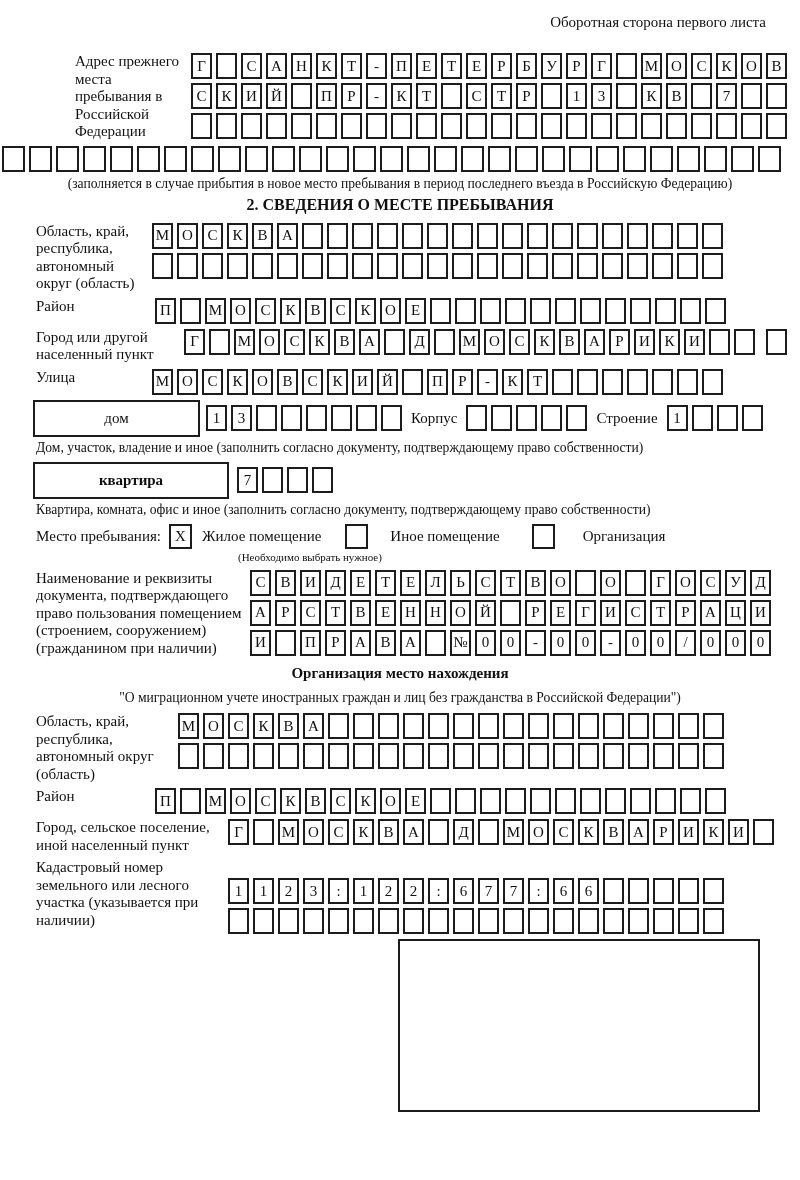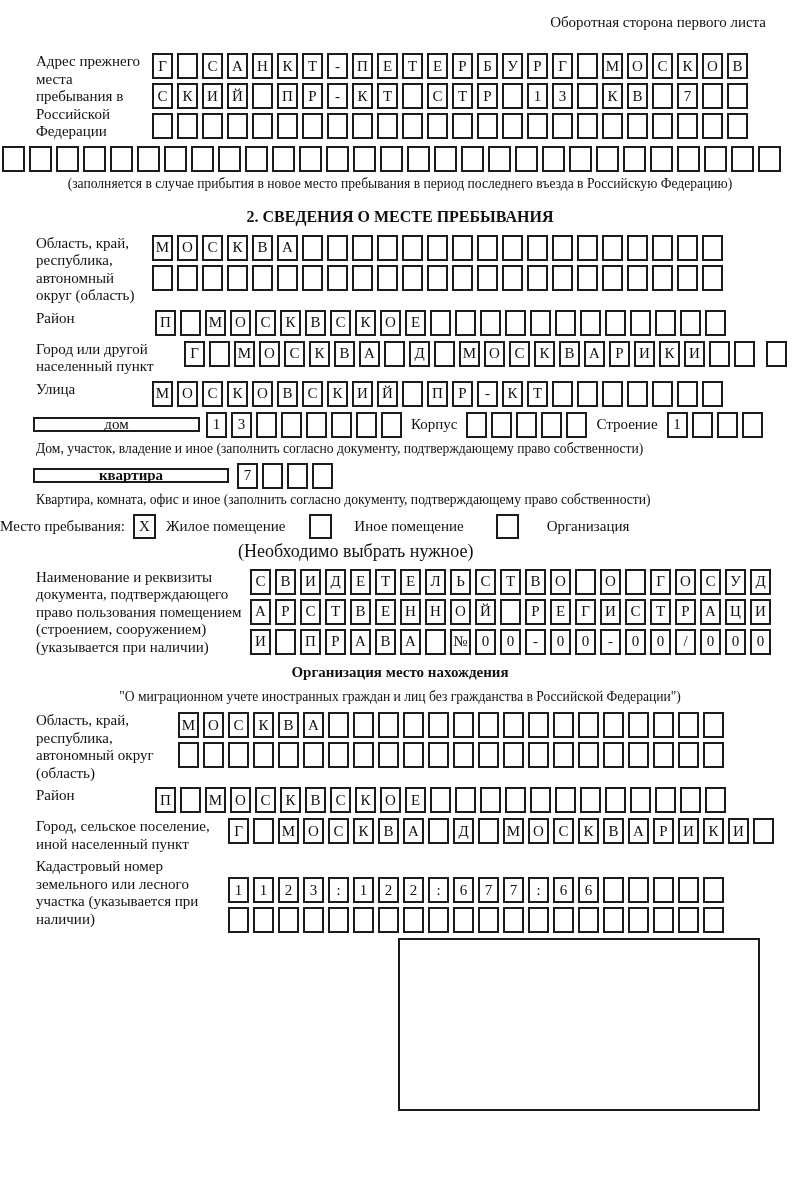--- a/index.html
+++ b/index.html
@@ -9,45 +9,45 @@
   .field{display:flex;padding-left:36px;margin-bottom:5px;align-items:flex-start;}
   .label{font-size:15px;line-height:17.5px;flex:0 0 auto;}
   .cells{display:flex;gap:4px;}
   .cells-col{display:flex;flex-direction:column;gap:4px;}
   .cell{width:21px;min-width:21px;height:26px;border:2px solid #1c1c1c;box-sizing:border-box;
         display:flex;align-items:center;justify-content:center;font-size:15px;line-height:1;}
   .wide-row{padding-left:2px;margin-bottom:4px;}
   .wide-row .cell{width:23px;min-width:23px;}
   .caption{font-size:13.6px;text-align:center;margin:2px 0 3px 0;}
   .caption-left{font-size:13.6px;padding-left:36px;margin:2px 0 6px 0;}
-  .sec-title{text-align:center;font-weight:bold;font-size:16px;margin:16px 0 9px 0;}
+  .sec-title{text-align:center;font-weight:bold;font-size:16px;margin:4px 0 9px 0;}
   .sub-title{text-align:center;font-weight:bold;font-size:15px;margin:8px 0 8px 0;}
-  .wbox{border:2px solid #1c1c1c;box-sizing:border-box;height:15px;display:flex;align-items:center;
+  .wbox{border:2px solid #1c1c1c;box-sizing:border-box;height:37px;display:flex;align-items:center;
         justify-content:center;font-size:15px;}
   .domrow{display:flex;align-items:center;padding-left:33px;margin-bottom:3px;}
   .inline-label{font-size:15px;padding:0 9px;white-space:nowrap;}
-  .mesto-row{display:flex;align-items:center;font-size:15px;margin-bottom:2px;}
+  .mesto-row{display:flex;align-items:center;padding-left:36px;font-size:15px;margin-bottom:2px;}
   .chkbox{width:23px;min-width:23px;height:25px;border:2px solid #1c1c1c;box-sizing:border-box;
           display:flex;align-items:center;justify-content:center;font-size:15px;}
   .opt-label{padding:0 10px;}
-  .note{font-size:18px;padding-left:238px;margin-bottom:7px;}
+  .note{font-size:11px;padding-left:238px;margin-bottom:7px;}
   .gap-cell{margin-left:11px;}
   .stamp-box{margin:2px 0 0 398px;width:362px;height:173px;border:2px solid #1c1c1c;box-sizing:border-box;}
   .stamp-caption{margin:7px 0 0 352px;width:440px;text-align:center;font-size:13.6px;line-height:17.5px;}
   .mt19{margin-top:19px;}
 </style>
 </head>
 <body>
 
 <div class="page">
 
   <div class="header-note">Оборотная сторона первого листа</div>
 
   <div class="field">
-    <div class="label" style="flex-basis:116px;">Адрес прежнего места пребывания в Российской Федерации</div>
+    <div class="label" style="flex-basis:116px;margin-left:39px;">Адрес прежнего места пребывания в Российской Федерации</div>
     <div class="cells-col">
       <div class="cells">
           <div class="cell">Г</div>
           <div class="cell"></div>
           <div class="cell">С</div>
           <div class="cell">А</div>
           <div class="cell">Н</div>
           <div class="cell">К</div>
           <div class="cell">Т</div>
           <div class="cell">-</div>
@@ -349,21 +349,21 @@
     <span class="chkbox" style="margin-left:8px;">X</span>
     <span class="opt-label">Жилое помещение</span>
     <span class="chkbox" style="margin-left:14px;"></span>
     <span class="opt-label" style="padding-left:22px;">Иное помещение</span>
     <span class="chkbox" style="margin-left:22px;"></span>
     <span class="opt-label" style="padding-left:28px;">Организация</span>
   </div>
   <div class="note">(Необходимо выбрать нужное)</div>
 
   <div class="field">
-    <div class="label" style="flex-basis:214px;">Наименование и реквизиты документа, подтверждающего право пользования помещением (строением, сооружением) (указывается при наличии)</div>
+    <div class="label" style="flex-basis:214px;">Наименование и реквизиты документа, подтверждающего право пользования помещением (строением, сооружением) (гражданином при наличии)</div>
     <div class="cells-col">
       <div class="cells">
           <div class="cell">С</div>
           <div class="cell">В</div>
           <div class="cell">И</div>
           <div class="cell">Д</div>
           <div class="cell">Е</div>
           <div class="cell">Т</div>
           <div class="cell">Е</div>
           <div class="cell">Л</div>

